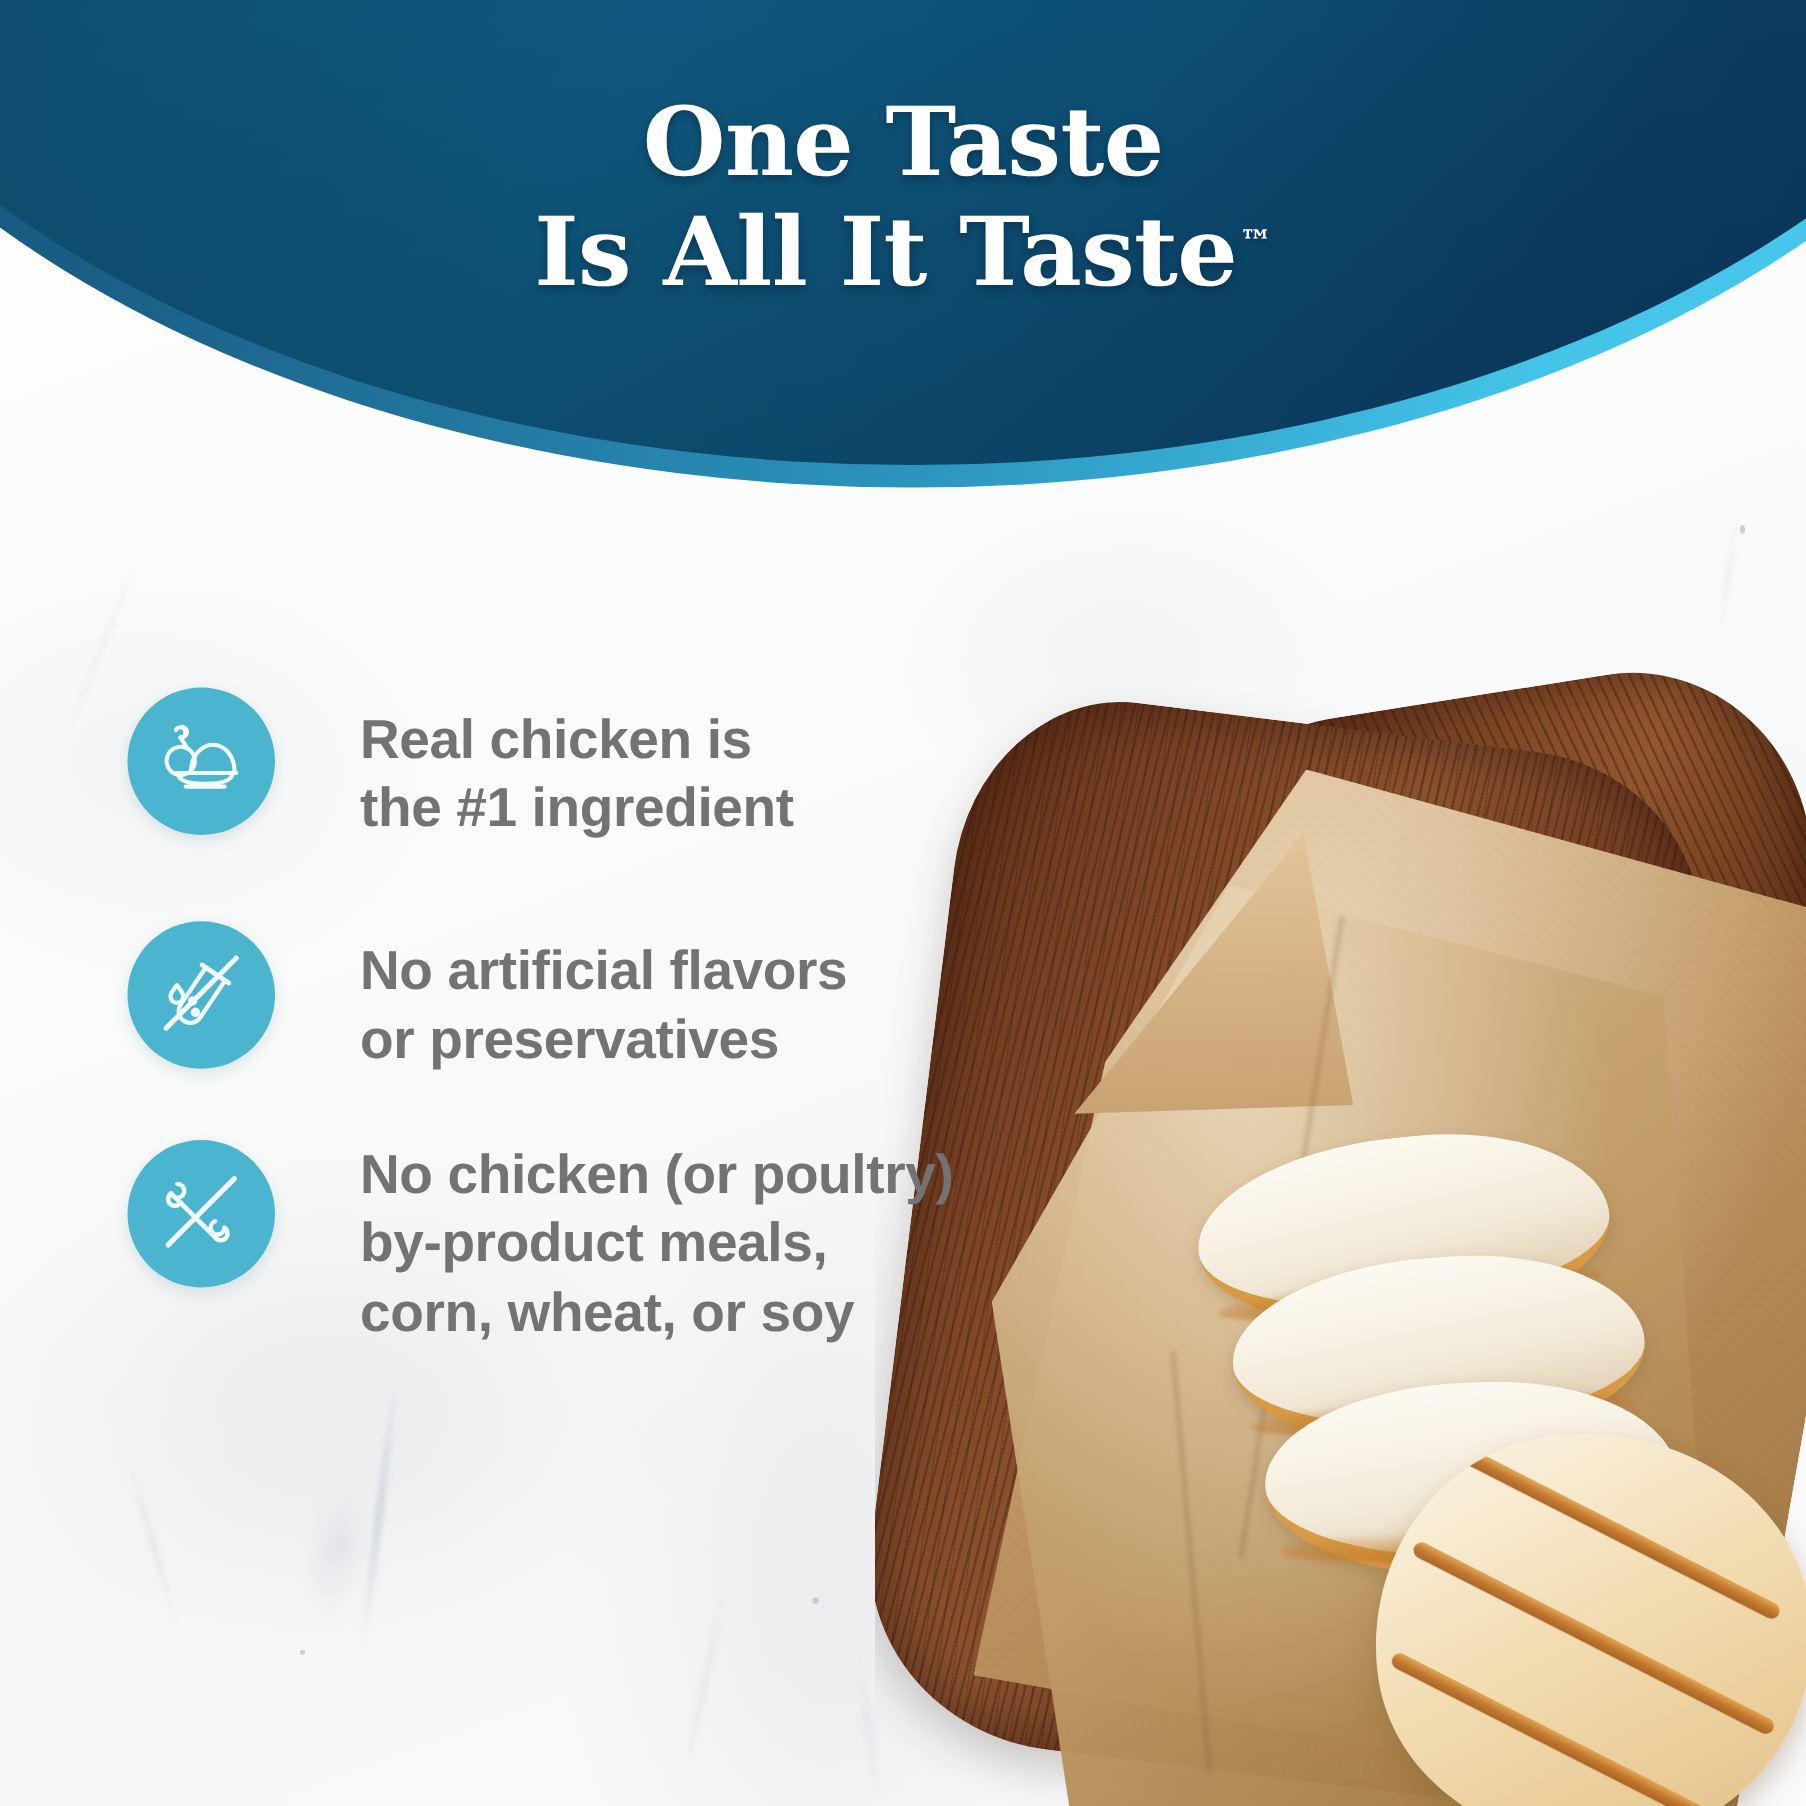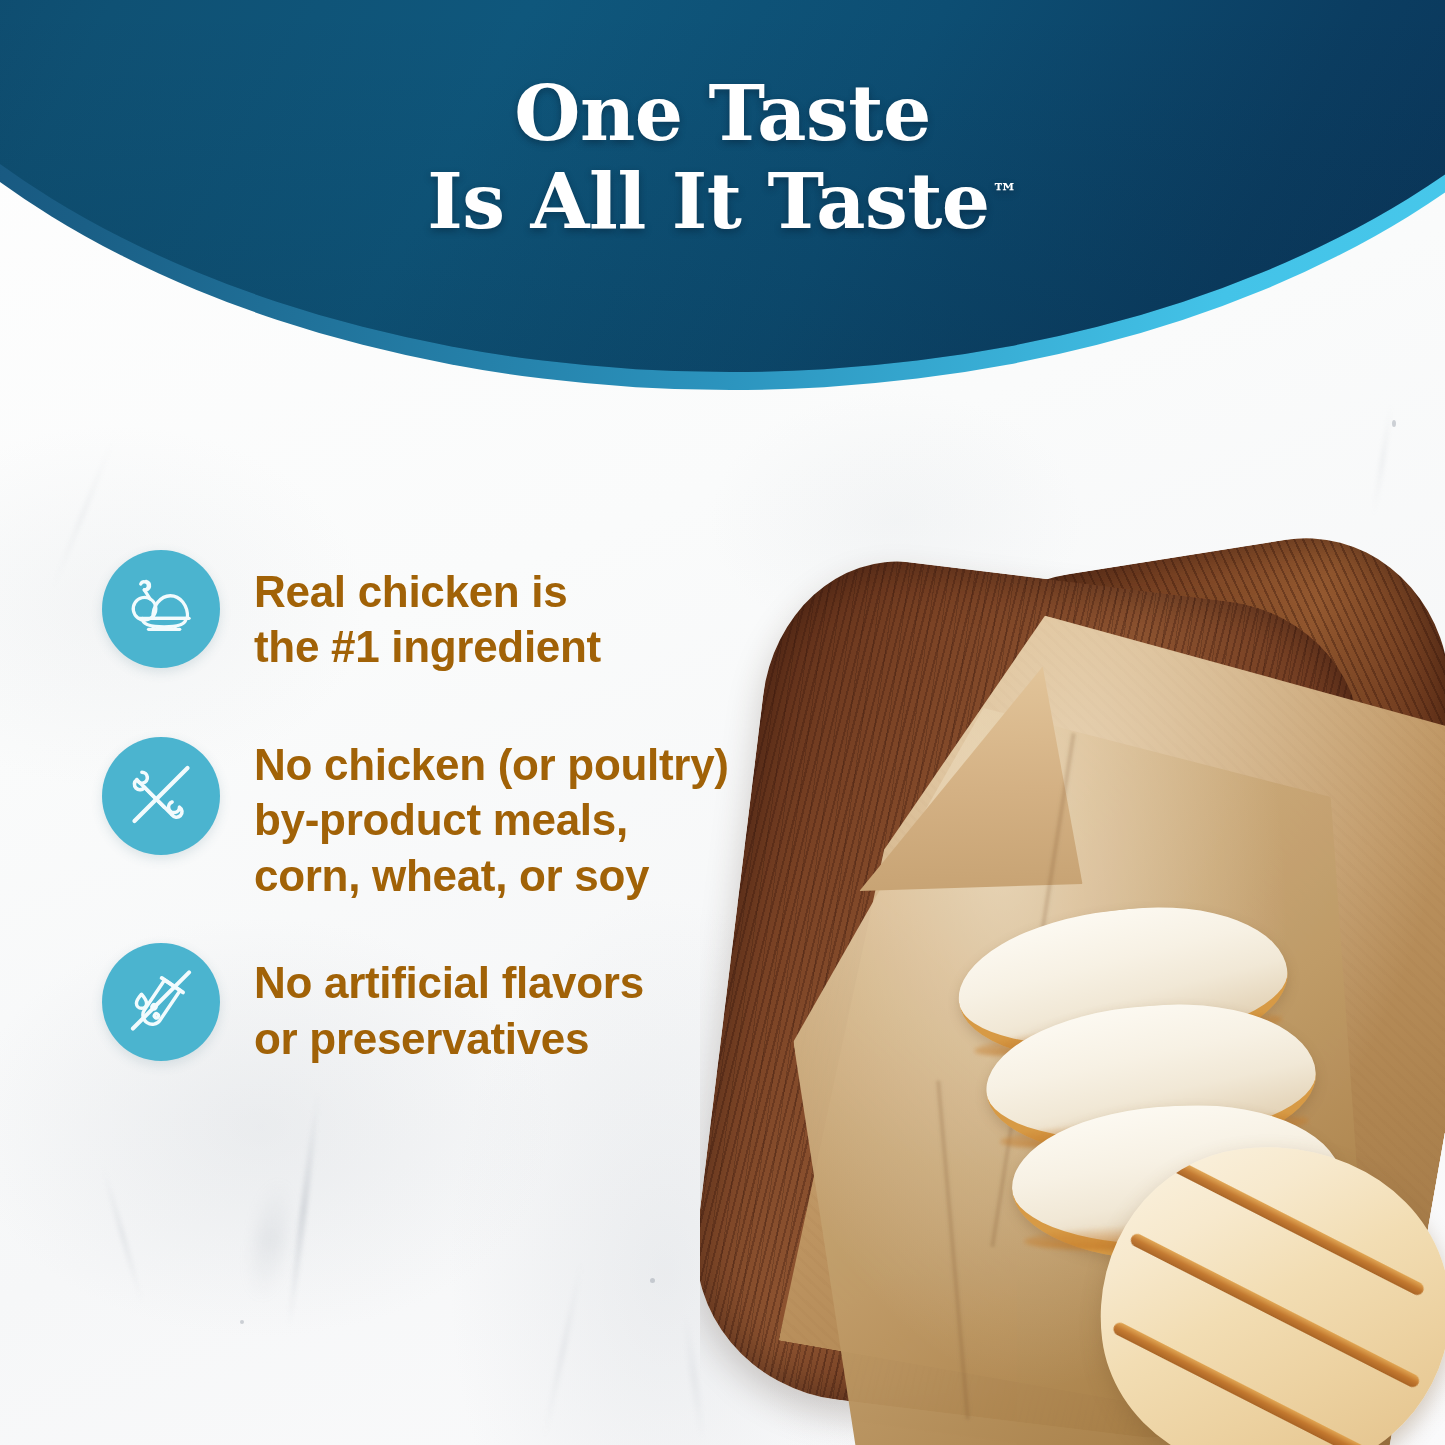--- a/index.html
+++ b/index.html
@@ -231,22 +231,22 @@
   .icon-badge {
     flex:0 0 auto;
     width:118px; height:118px;
     border-radius:50%;
     background:#4bb4cf;
     display:flex; align-items:center; justify-content:center;
     box-shadow:0 4px 12px rgba(60,110,130,.16);
   }
   .icon-badge svg { width:78px; height:78px; display:block; }
   .benefit-text {
-    margin-left:34px;
-    color:#a16207;
+    margin-left:68px;
+    color:#737373;
     font-family:"Liberation Sans", sans-serif;
     font-weight:700;
     font-size:44px;
     line-height:1.26;
     letter-spacing:-0.3px;
     padding-top:8px;
     white-space:pre-line;
   }
   .b-row-1 .benefit-text { padding-top:14px; }
   .b-row-2 .benefit-text { padding-top:0px; }
@@ -323,52 +323,52 @@
 
           <path d="M34 76 H74"></path>
           <path d="M40 73 V76"></path>
           <path d="M68 73 V76"></path>
         </svg>
       </div>
       <div class="benefit-text">Real chicken is
 the #1 ingredient</div>
     </div>
 
+    <div class="benefit b-row-3">
+      <div class="icon-badge">
+        <svg viewBox="0 0 100 100" fill="none" stroke="#f2fbfd" stroke-width="4.4" stroke-linecap="round" stroke-linejoin="round" aria-hidden="true">
+
+          <g transform="rotate(34 50 50)">
+            <path d="M38 24 h24 v46 a12 12 0 0 1 -24 0 Z"></path>
+            <path d="M33.5 24 h33" stroke-width="5"></path>
+            <circle cx="46" cy="60" r="2.6"></circle>
+            <circle cx="55" cy="68" r="2.6"></circle>
+          </g>
+
+          <path d="M25 40 C25 40 18.5 47.6 18.5 51.6 a6.5 6.5 0 0 0 13 0 C31.5 47.6 25 40 25 40Z"></path>
+
+          <path d="M14 84 L86 12" stroke-width="5.2"></path>
+        </svg>
+      </div>
+      <div class="benefit-text">No artificial flavors
+or preservatives</div>
+    </div>
+
     <div class="benefit b-row-2">
       <div class="icon-badge">
         <svg viewBox="0 0 100 100" fill="none" stroke="#f2fbfd" stroke-width="4.6" stroke-linecap="round" stroke-linejoin="round" aria-hidden="true">
 
           <path d="M25.5 19.5 a7 7 0 1 1 -6.5 9.6 a7 7 0 1 0 9.8 9.6"></path>
           <path d="M28.8 38.7 L64 73.9"></path>
           <path d="M19 29.1 L54.2 64.3"></path>
           <path d="M64 73.9 a7 7 0 1 0 9.7 -9.6 a7 7 0 1 1 -9.5 -6.6"></path>
 
           <path d="M16 82 L84 14" stroke-width="5.4"></path>
         </svg>
       </div>
       <div class="benefit-text">No chicken (or poultry)
 by-product meals,
 corn, wheat, or soy</div>
     </div>
 
-    <div class="benefit b-row-3">
-      <div class="icon-badge">
-        <svg viewBox="0 0 100 100" fill="none" stroke="#f2fbfd" stroke-width="4.4" stroke-linecap="round" stroke-linejoin="round" aria-hidden="true">
-
-          <g transform="rotate(34 50 50)">
-            <path d="M38 24 h24 v46 a12 12 0 0 1 -24 0 Z"></path>
-            <path d="M33.5 24 h33" stroke-width="5"></path>
-            <circle cx="46" cy="60" r="2.6"></circle>
-            <circle cx="55" cy="68" r="2.6"></circle>
-          </g>
-
-          <path d="M25 40 C25 40 18.5 47.6 18.5 51.6 a6.5 6.5 0 0 0 13 0 C31.5 47.6 25 40 25 40Z"></path>
-
-          <path d="M14 84 L86 12" stroke-width="5.2"></path>
-        </svg>
-      </div>
-      <div class="benefit-text">No artificial flavors
-or preservatives</div>
-    </div>
-
   </div>
 
 </div>
 
 </body></html>

